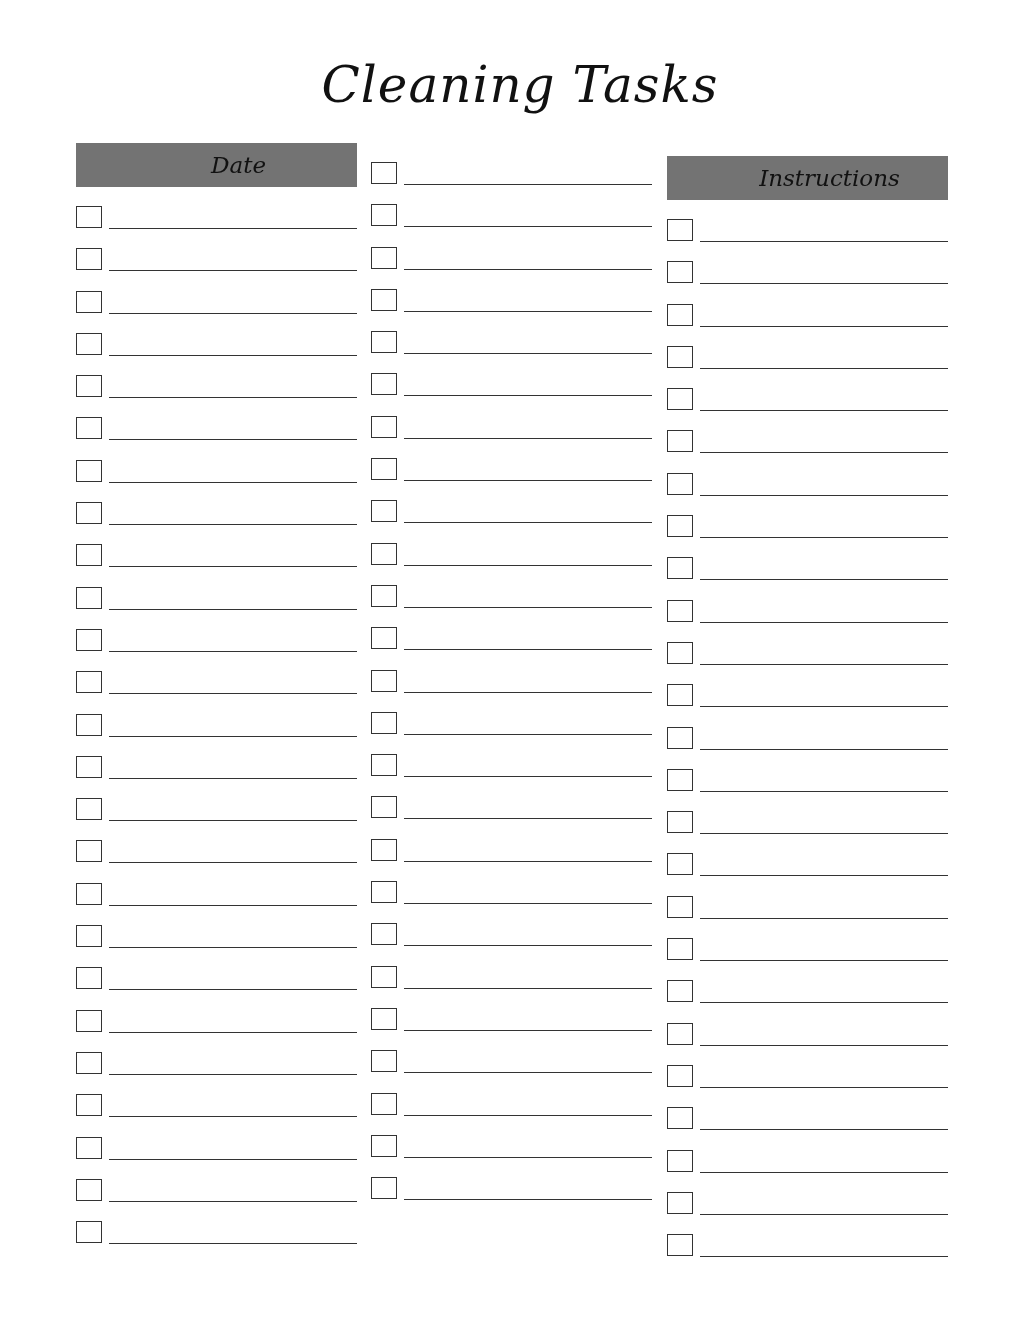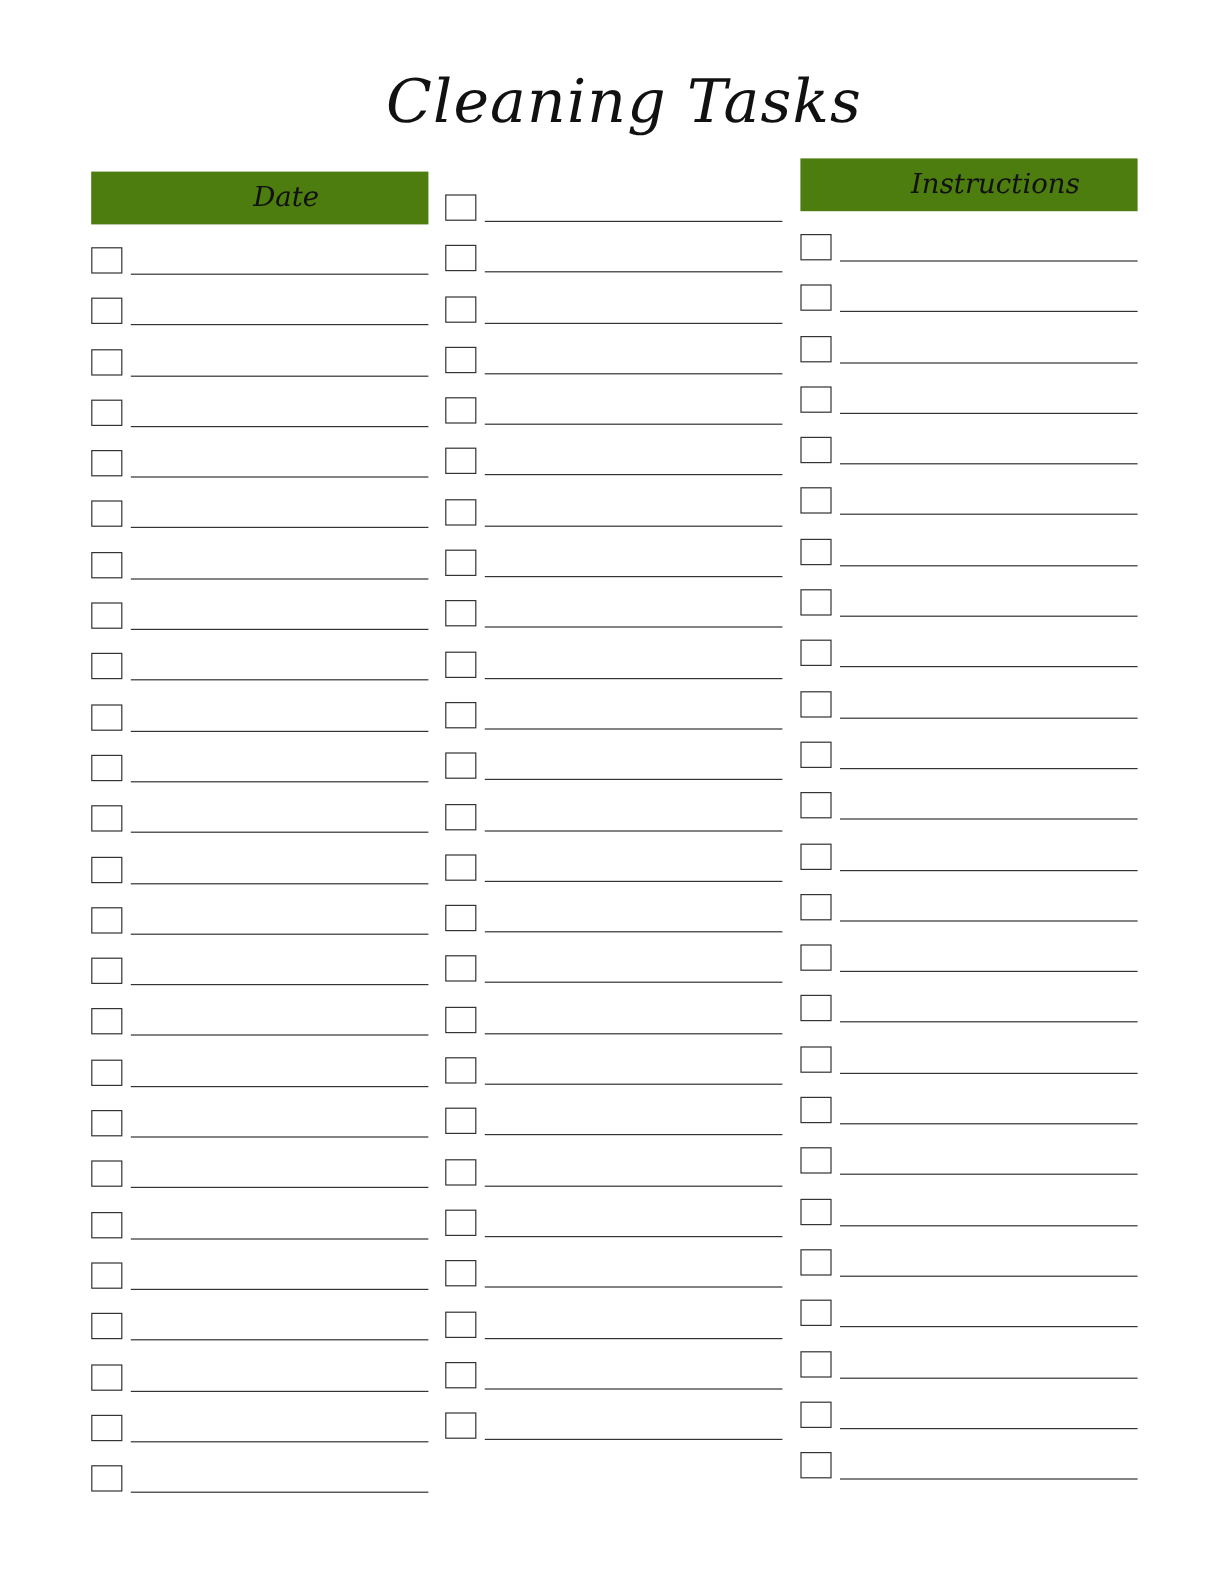--- a/index.html
+++ b/index.html
@@ -4,21 +4,21 @@
 <style>
   html, body { margin: 0; padding: 0; background: #ffffff; }
   body { width: 1024px; height: 1326px; position: relative; overflow: hidden; font-family: "DejaVu Serif", serif; }
   .title {
     position: absolute; left: 0; top: 56px; width: 1040px; text-align: center;
     font-family: "DejaVu Serif", serif; font-style: italic; font-size: 50px; color: #111;
     letter-spacing: 1px;
   }
   .col { position: absolute; top: 143px; width: 281px; }
   .col-header {
-    height: 44px; background: #4d7c0f; display: flex; align-items: center; justify-content: center;
+    height: 44px; background: #737373; display: flex; align-items: center; justify-content: center;
     font-family: "DejaVu Serif", serif; font-style: italic; font-size: 23px; color: #111; padding-left: 44px;
   }
   .rows { position: relative; margin-top: 19px; }
   .row { position: relative; height: 42.3px; }
   .checkbox {
     position: absolute; left: 0; top: 0; width: 26px; height: 22px;
     border: 1.6px solid #333; background: #fff; box-sizing: border-box; cursor: pointer;
   }
   .line {
     position: absolute; left: 33px; right: 0; top: 22px; height: 0;
@@ -234,21 +234,21 @@
         <div class="checkbox"></div>
         <div class="line"></div>
       </div>
       <div class="row">
         <div class="checkbox"></div>
         <div class="line"></div>
       </div>
     </div>
 </div>
 
-<div class="col" style="left:667px; top:132px;">
+<div class="col" style="left:667px; top:156px;">
   <div class="col-header">Instructions</div>
   <div class="rows">
       <div class="row">
         <div class="checkbox"></div>
         <div class="line"></div>
       </div>
       <div class="row">
         <div class="checkbox"></div>
         <div class="line"></div>
       </div>

